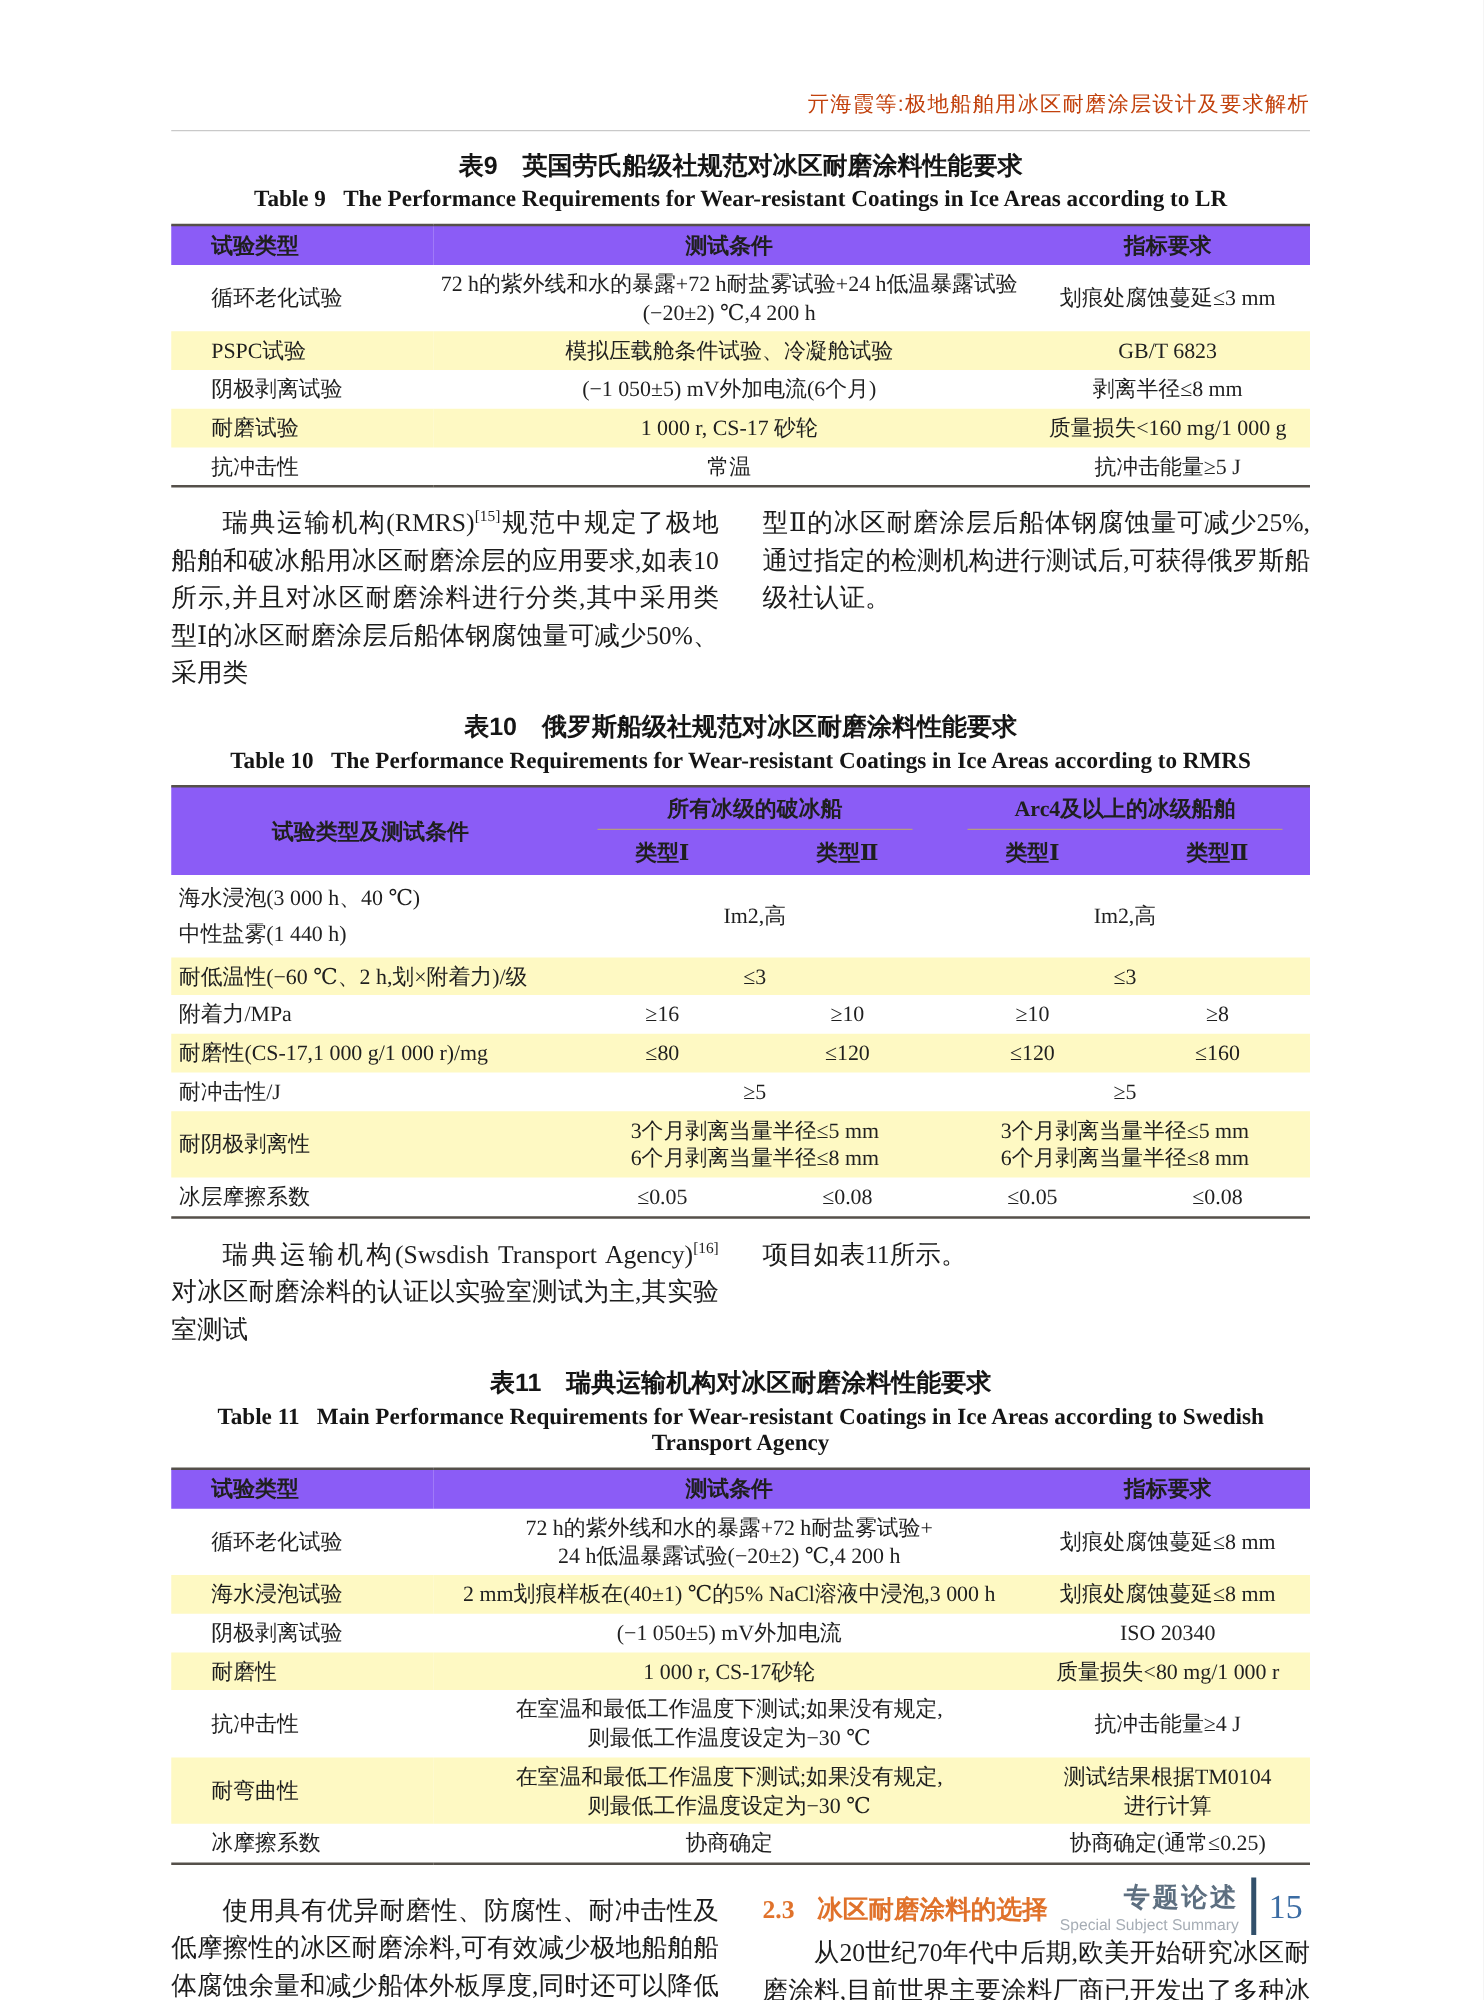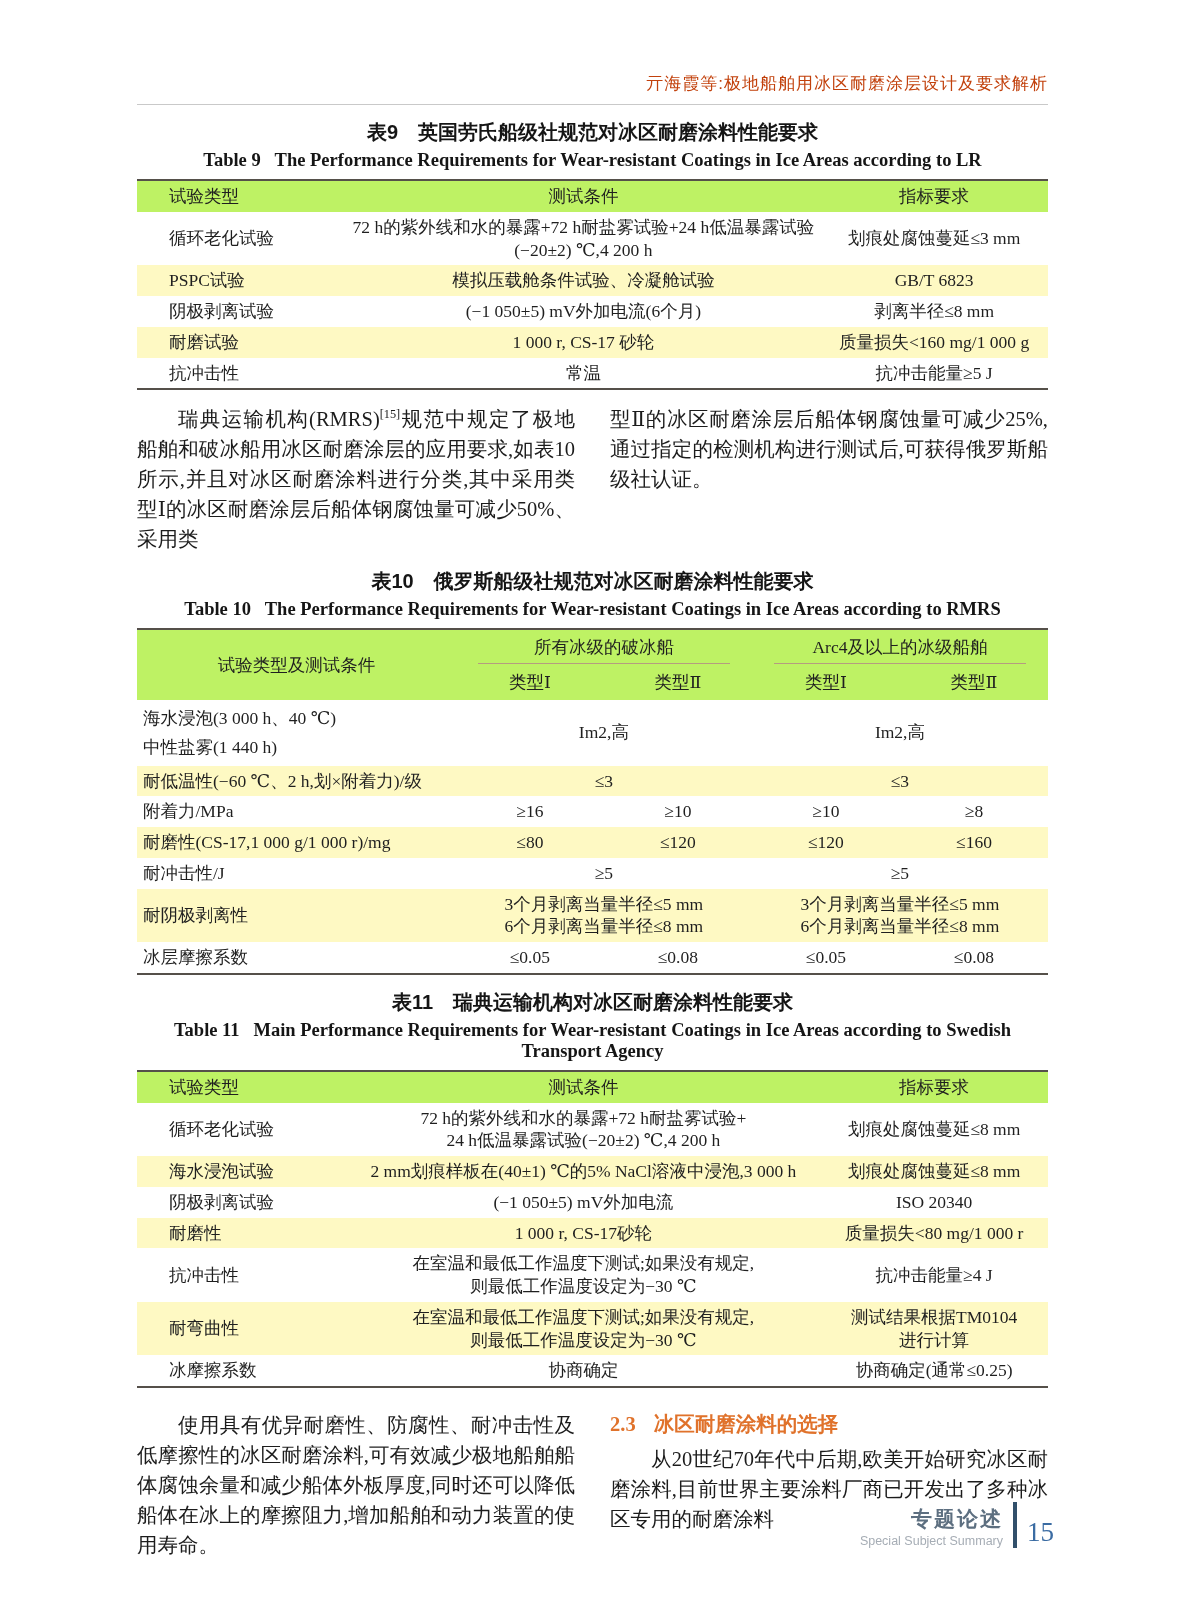--- a/index.html
+++ b/index.html
@@ -29,21 +29,21 @@
 
   table.tbl {
     margin-top:8px; width:100%; border-collapse:collapse; table-layout:fixed;
     border-top:2.5px solid #55504a; border-bottom:2px solid #55504a;
     font-size:17.5px; line-height:1.3;
   }
   table.tbl th, table.tbl td {
     padding:4px 6px; text-align:center; vertical-align:middle;
     font-weight:normal; white-space:pre-line;
   }
-  table.tbl thead th { background:#bef264; }
+  table.tbl thead th { background:#8b5cf6;font-weight:bold; }
   table.tbl tr.shade td { background:#fef9c3; }
 
   .tbl3 col.c-type { width:23%; }
   .tbl3 col.c-cond { width:52%; }
   .tbl3 col.c-req  { width:25%; }
   .tbl3 .left { text-align:left; padding-left:32px; }
 
   .tbl10 col.c-label { width:35%; }
   .tbl10 col.c-val   { width:16.25%; }
   .tbl10 td.lbl { text-align:left; padding-left:6px; }
@@ -65,22 +65,22 @@
   sup.ref { font-size:0.6em; line-height:0; }
 
   .sec-head {
     font-family:Liberation Serif, serif;
     font-weight:bold; font-size:20.5px; color:#e0722b;
     margin-bottom:6px; line-height:28px;
   }
   .sec-head .sec-num { margin-right:18px; }
 
   .footer {
-    position:absolute; top:1502px; right:133px;
-    display:flex; align-items:flex-end;
+    position:absolute; top:1502px; right:145px;
+    display:flex; align-items:center;
   }
   .f-labels { text-align:right; }
   .f-zh {
     font-family:"Liberation Sans","DejaVu Sans",sans-serif;
     font-weight:bold; font-size:21px; color:#5d6f80; letter-spacing:2px;
   }
   .f-en {
     font-family:"Liberation Sans","DejaVu Sans",sans-serif;
     font-size:12.5px; color:#a6adb5; margin-top:1px;
   }
@@ -210,20 +210,24 @@
         <tr>
           <td class="lbl">冰层摩擦系数</td>
           <td>≤0.05</td>
           <td>≤0.08</td>
           <td>≤0.05</td>
           <td>≤0.08</td>
         </tr>
       </tbody>
     </table>
 
+    <div class="twocol">
+      <p class="indent"><span>瑞典运输机构(Swsdish Transport Agency)</span><sup class="ref">[16]</sup><span>对冰区耐磨涂料的认证以实验室测试为主,其实验室测试</span></p>
+      <p><span>项目如表11所示。</span></p>
+    </div>
 
     <div class="caption-zh">表11　瑞典运输机构对冰区耐磨涂料性能要求</div>
     <div class="caption-en">Table 11&nbsp;&nbsp;&nbsp;Main Performance Requirements for Wear-resistant Coatings in Ice Areas according to Swedish Transport Agency</div>
     <table class="tbl tbl3">
       <colgroup>
           <col class="c-type">
           <col class="c-cond">
           <col class="c-req">
         </colgroup>
       <thead>

